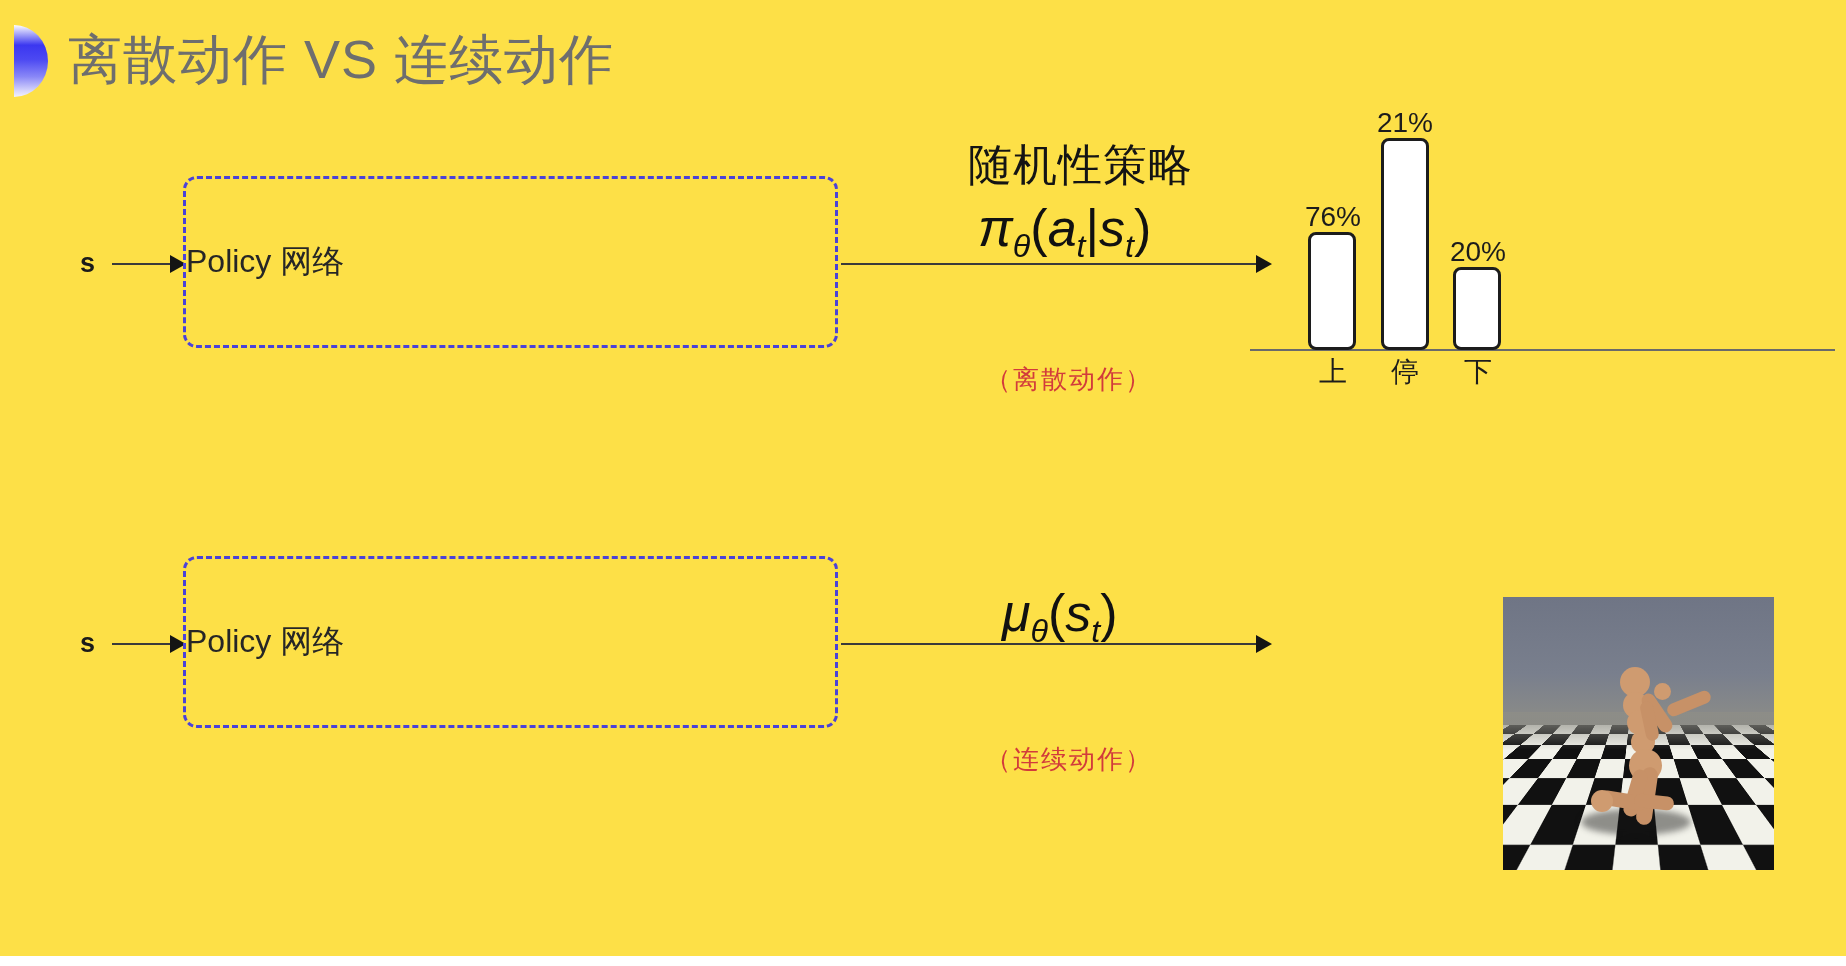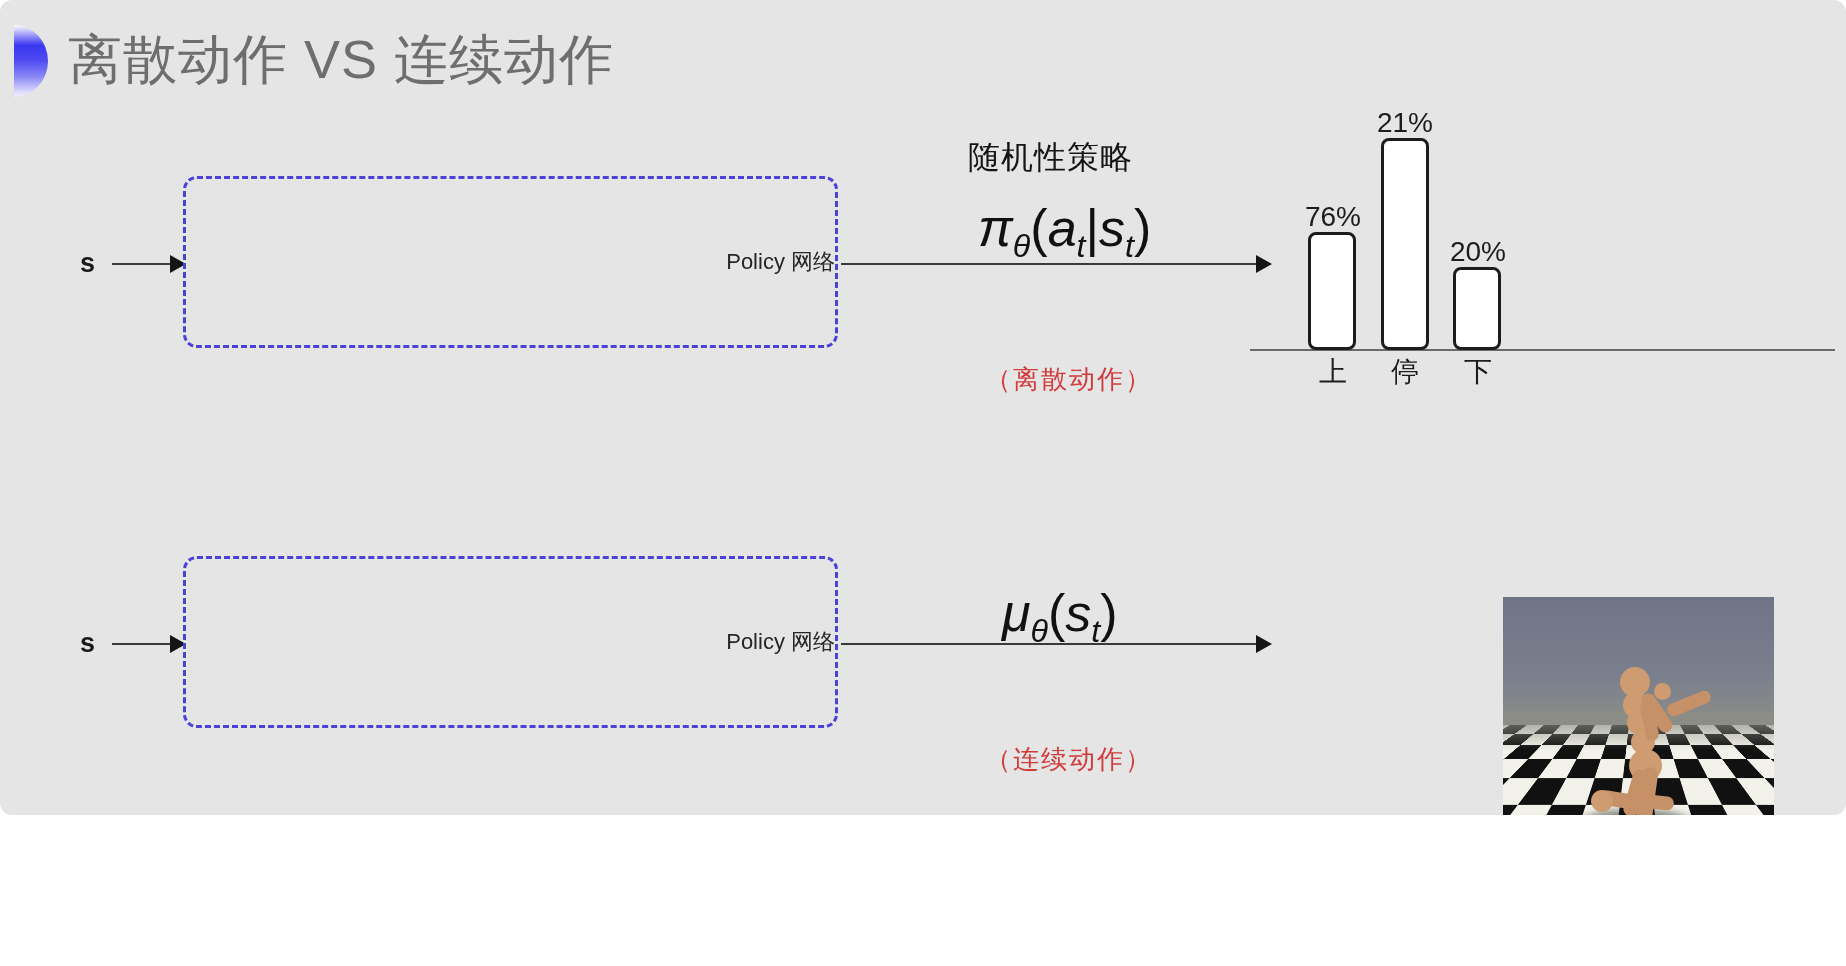--- a/index.html
+++ b/index.html
@@ -6,24 +6,23 @@
     margin: 0;
     padding: 0;
     background: #ffffff;
   }
   body {
     font-family: "Liberation Sans", sans-serif;
   }
   #slide {
     position: relative;
     width: 1846px;
-    height: 815px;
-    background: #e5e5e5;
+    height: 956px;
+    background: #fde047;
     overflow: hidden;
-    border-radius: 12px;
   }
 
   
   #title-bullet {
     position: absolute;
     left: 14px;
     top: 25px;
     width: 34px;
     height: 72px;
     border-top-right-radius: 34px 36px;
@@ -48,22 +47,22 @@
     border-radius: 14px;
     box-sizing: border-box;
     background: transparent;
   }
   .policy-label {
     position: absolute;
     left: 0;
     right: 0;
     top: 50%;
     transform: translateY(-50%);
-    text-align: right;
-    font-size: 22px;
+    text-align: left;
+    font-size: 32px;
     color: #262626;
   }
   .s-label {
     position: absolute;
     font-size: 27px;
     font-weight: bold;
     color: #1a1a1a;
   }
   .arrow-line {
     position: absolute;
@@ -73,21 +72,21 @@
   .arrow-head {
     position: absolute;
     width: 0;
     height: 0;
     border-top: 9px solid transparent;
     border-bottom: 9px solid transparent;
     border-left: 16px solid #141414;
   }
   .section-title {
     position: absolute;
-    font-size: 32px;
+    font-size: 44px;
     color: #141414;
     white-space: nowrap;
     letter-spacing: 1px;
   }
   .formula {
     position: absolute;
     font-family: Liberation Sans, sans-serif;
     font-style: italic;
     font-size: 52px;
     color: #111111;

